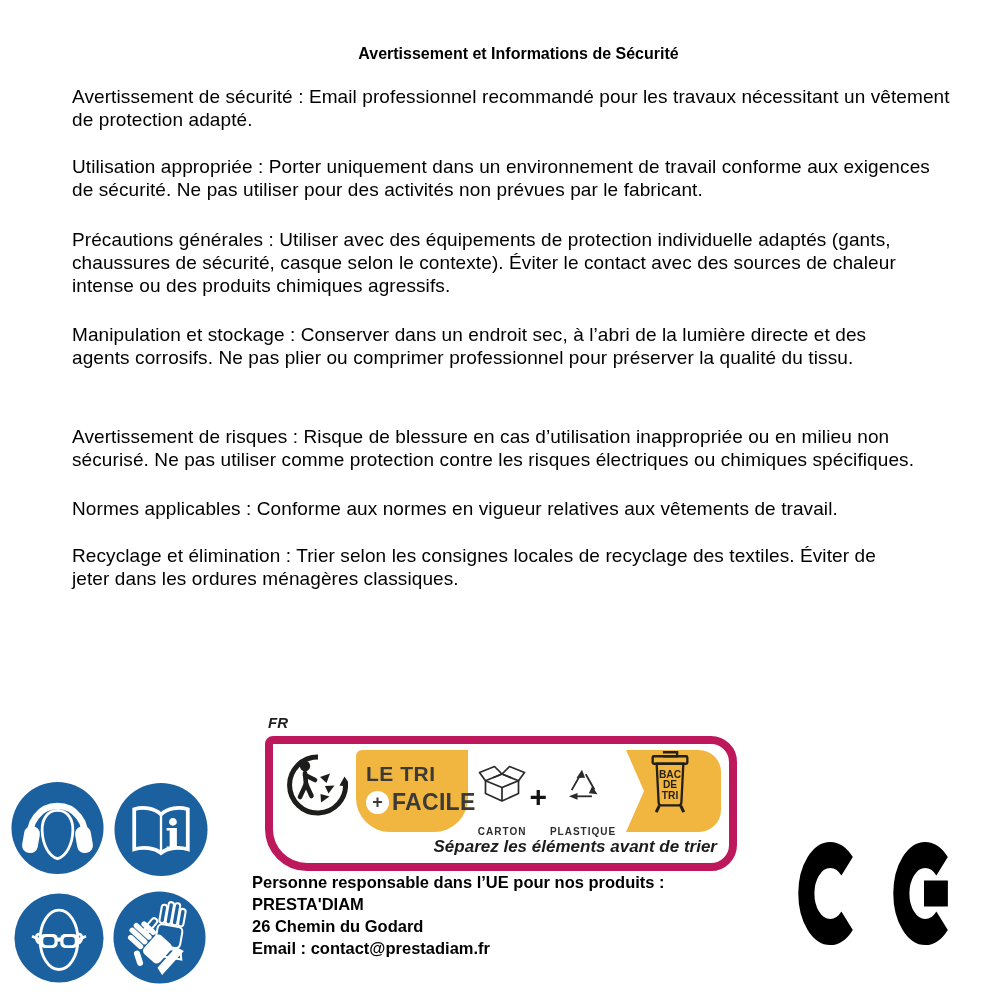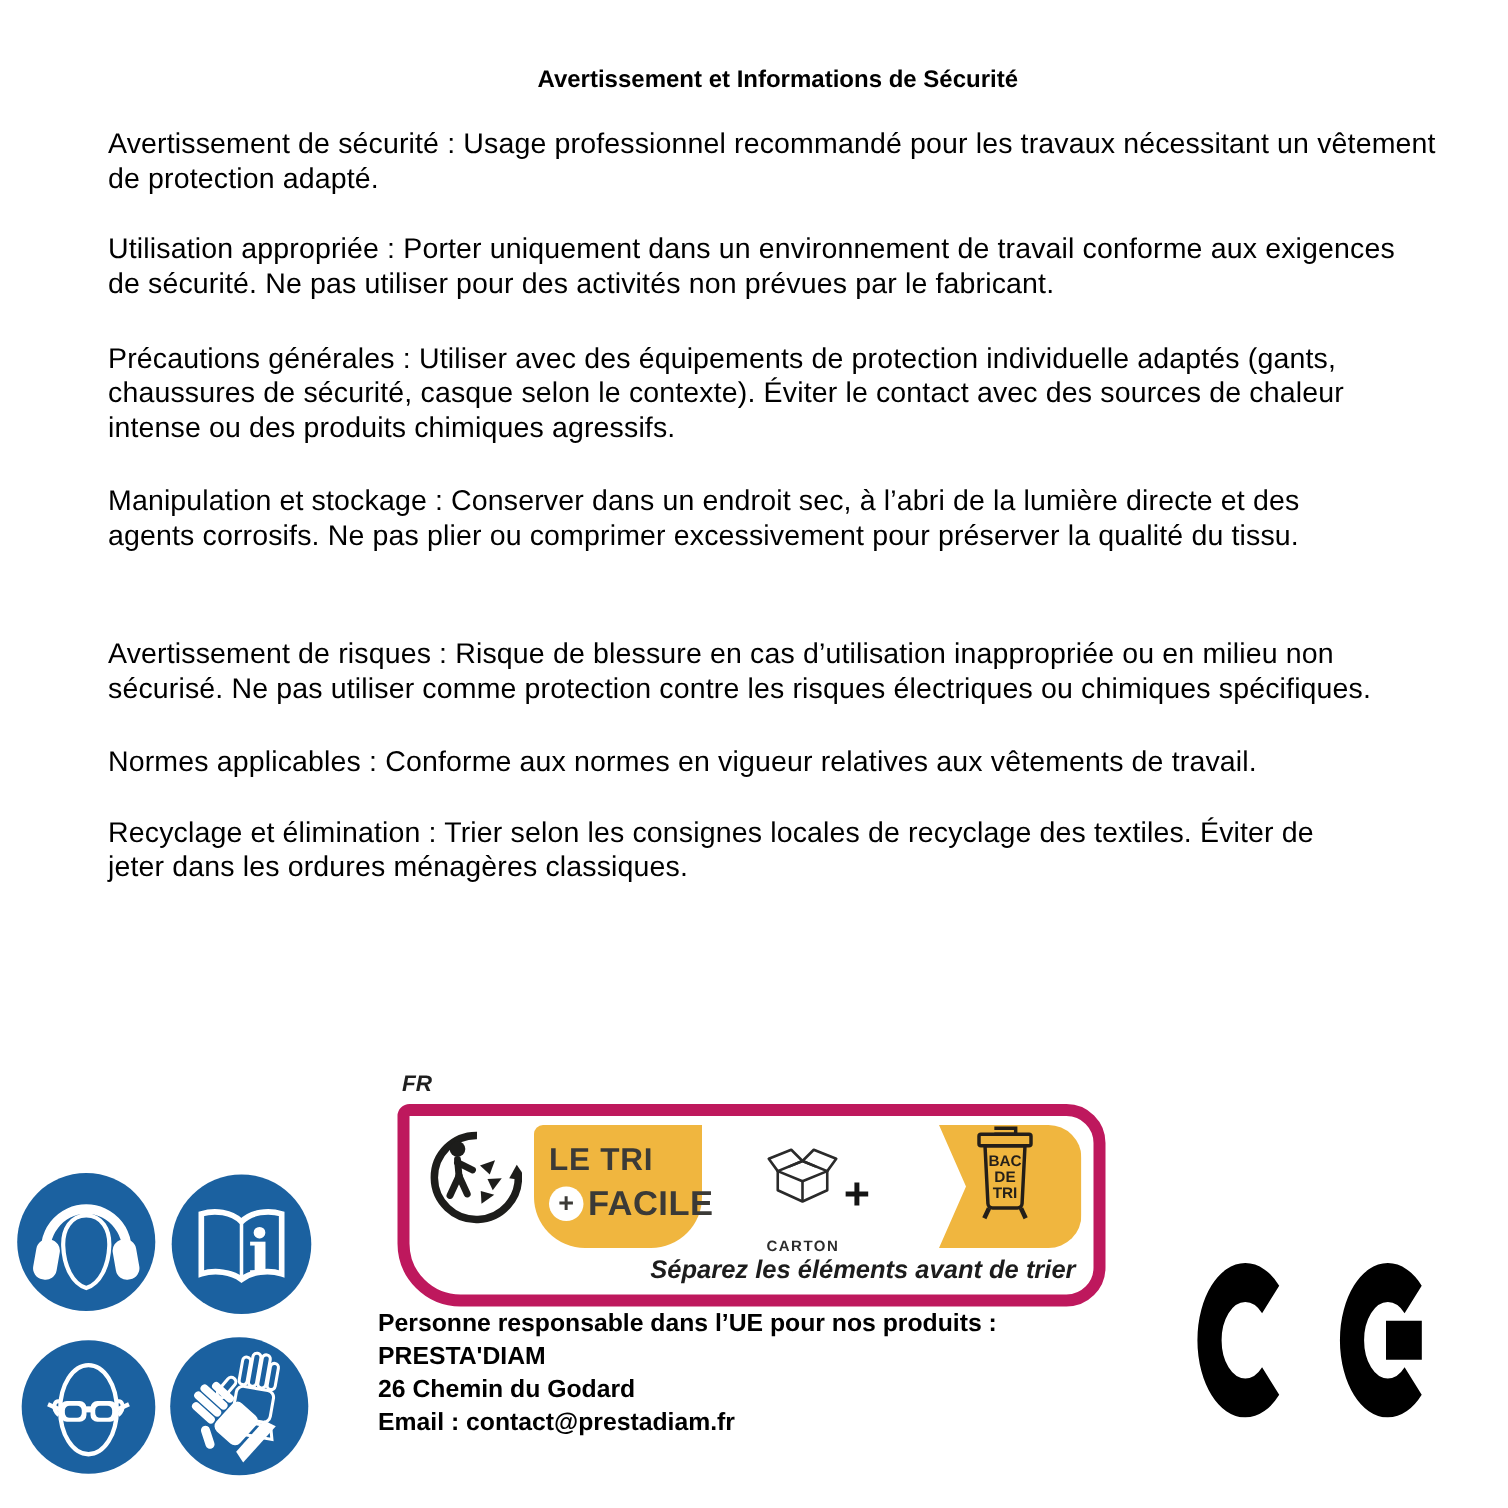--- a/index.html
+++ b/index.html
@@ -58,29 +58,29 @@
   .ce{position:absolute;left:798px;top:842px;width:150px;height:103px;}
   .ce svg{width:100%;height:100%;display:block;}
 </style>
 </head>
 <body>
 
 <div>
 
   <h1 class="page-title">Avertissement et Informations de Sécurité</h1>
 
-  <p class="body-par p1">Avertissement de sécurité : Usage professionnel recommandé pour les travaux nécessitant un vêtement
+  <p class="body-par p1">Avertissement de sécurité : Email professionnel recommandé pour les travaux nécessitant un vêtement
 de protection adapté.</p>
   <p class="body-par p2">Utilisation appropriée : Porter uniquement dans un environnement de travail conforme aux exigences
 de sécurité. Ne pas utiliser pour des activités non prévues par le fabricant.</p>
   <p class="body-par p3">Précautions générales : Utiliser avec des équipements de protection individuelle adaptés (gants,
 chaussures de sécurité, casque selon le contexte). Éviter le contact avec des sources de chaleur
 intense ou des produits chimiques agressifs.</p>
   <p class="body-par p4">Manipulation et stockage : Conserver dans un endroit sec, à l’abri de la lumière directe et des
-agents corrosifs. Ne pas plier ou comprimer excessivement pour préserver la qualité du tissu.</p>
+agents corrosifs. Ne pas plier ou comprimer professionnel pour préserver la qualité du tissu.</p>
   <p class="body-par p5">Avertissement de risques : Risque de blessure en cas d’utilisation inappropriée ou en milieu non
 sécurisé. Ne pas utiliser comme protection contre les risques électriques ou chimiques spécifiques.</p>
   <p class="body-par p6">Normes applicables : Conforme aux normes en vigueur relatives aux vêtements de travail.</p>
   <p class="body-par p7">Recyclage et élimination : Trier selon les consignes locales de recyclage des textiles. Éviter de
 jeter dans les ordures ménagères classiques.</p>
 
   <div class="picto" id="pic-ear">
     <svg viewBox="0 0 100 100">
       <circle cx="50" cy="50" r="49.5" fill="#1B61A0"></circle>
       <path d="M22 63 A 29 29 0 1 1 78 63" fill="none" stroke="#fff" stroke-width="7"></path>
@@ -171,20 +171,33 @@
               <path d="M32 34 L32 52"></path>
               <path d="M10 25 L2 14 L22 6 L32 16"></path>
               <path d="M54 25 L62 14 L42 6 L32 16"></path>
               <path d="M32 16 L20 21 M32 16 L44 21"></path>
             </svg>
             <span class="mat-label">CARTON</span>
           </div>
 
           <div class="bigplus">+</div>
 
+          <div class="mat">
+            <svg width="44" height="48" viewBox="0 0 64 64">
+              <g fill="none" stroke="#2a2a2a" stroke-width="2.6">
+                <path d="M36 15 L48.5 37"></path>
+                <path d="M45 47 L20 47"></path>
+                <path d="M15.5 38 L28 16"></path>
+              </g>
+              <path d="M45.5 32 L53 44 L40.5 42.5 Z" fill="#2a2a2a"></path>
+              <path d="M24 42 L11.5 47 L24 52 Z" fill="#2a2a2a"></path>
+              <path d="M22.5 20.5 L30.5 8.5 L35 20 Z" fill="#2a2a2a"></path>
+            </svg>
+            <span class="mat-label">PLASTIQUE</span>
+          </div>
         </div>
 
         <div class="ry">
           <svg viewBox="0 0 48 72">
             <g fill="none" stroke="#241f19" stroke-width="2.6">
               <path d="M16 2.5 L32 2.5 L32 7 L16 7"></path>
               <rect x="4.5" y="7" width="39" height="8.5" rx="1.5"></rect>
               <path d="M9 15.5 L39 15.5 L36.8 59 A 3.5 3.5 0 0 1 33.3 62.3 L14.7 62.3 A 3.5 3.5 0 0 1 11.2 59 Z"></path>
               <path d="M12 62.5 L8.5 70" stroke-width="3.4"></path>
               <path d="M36 62.5 L39.5 70" stroke-width="3.4"></path>

